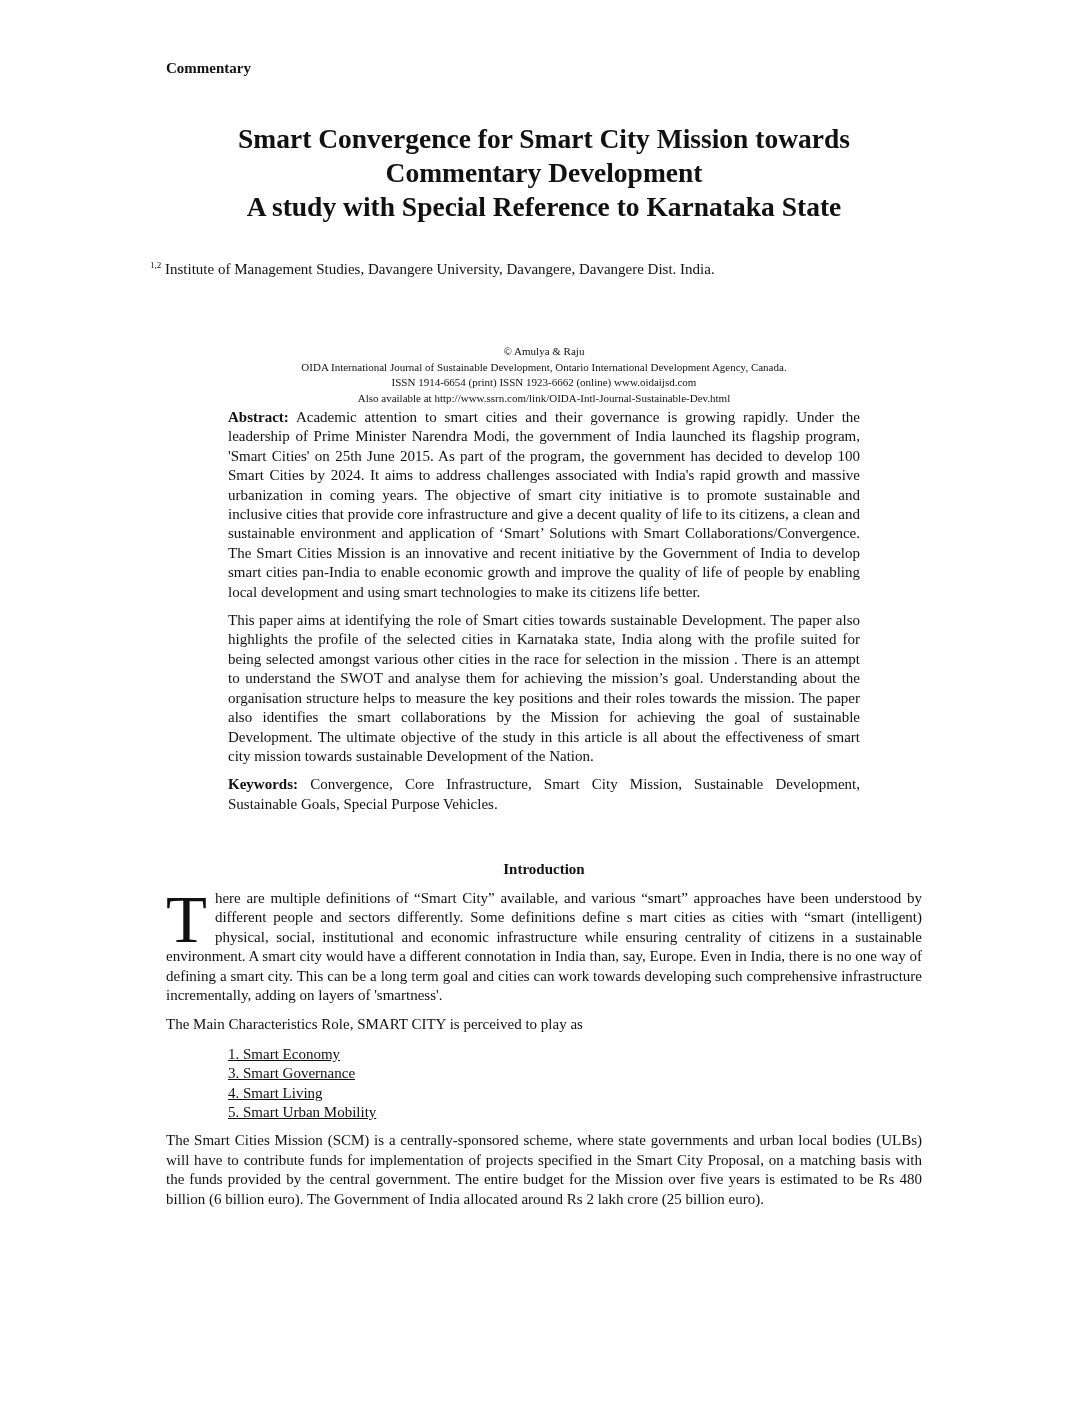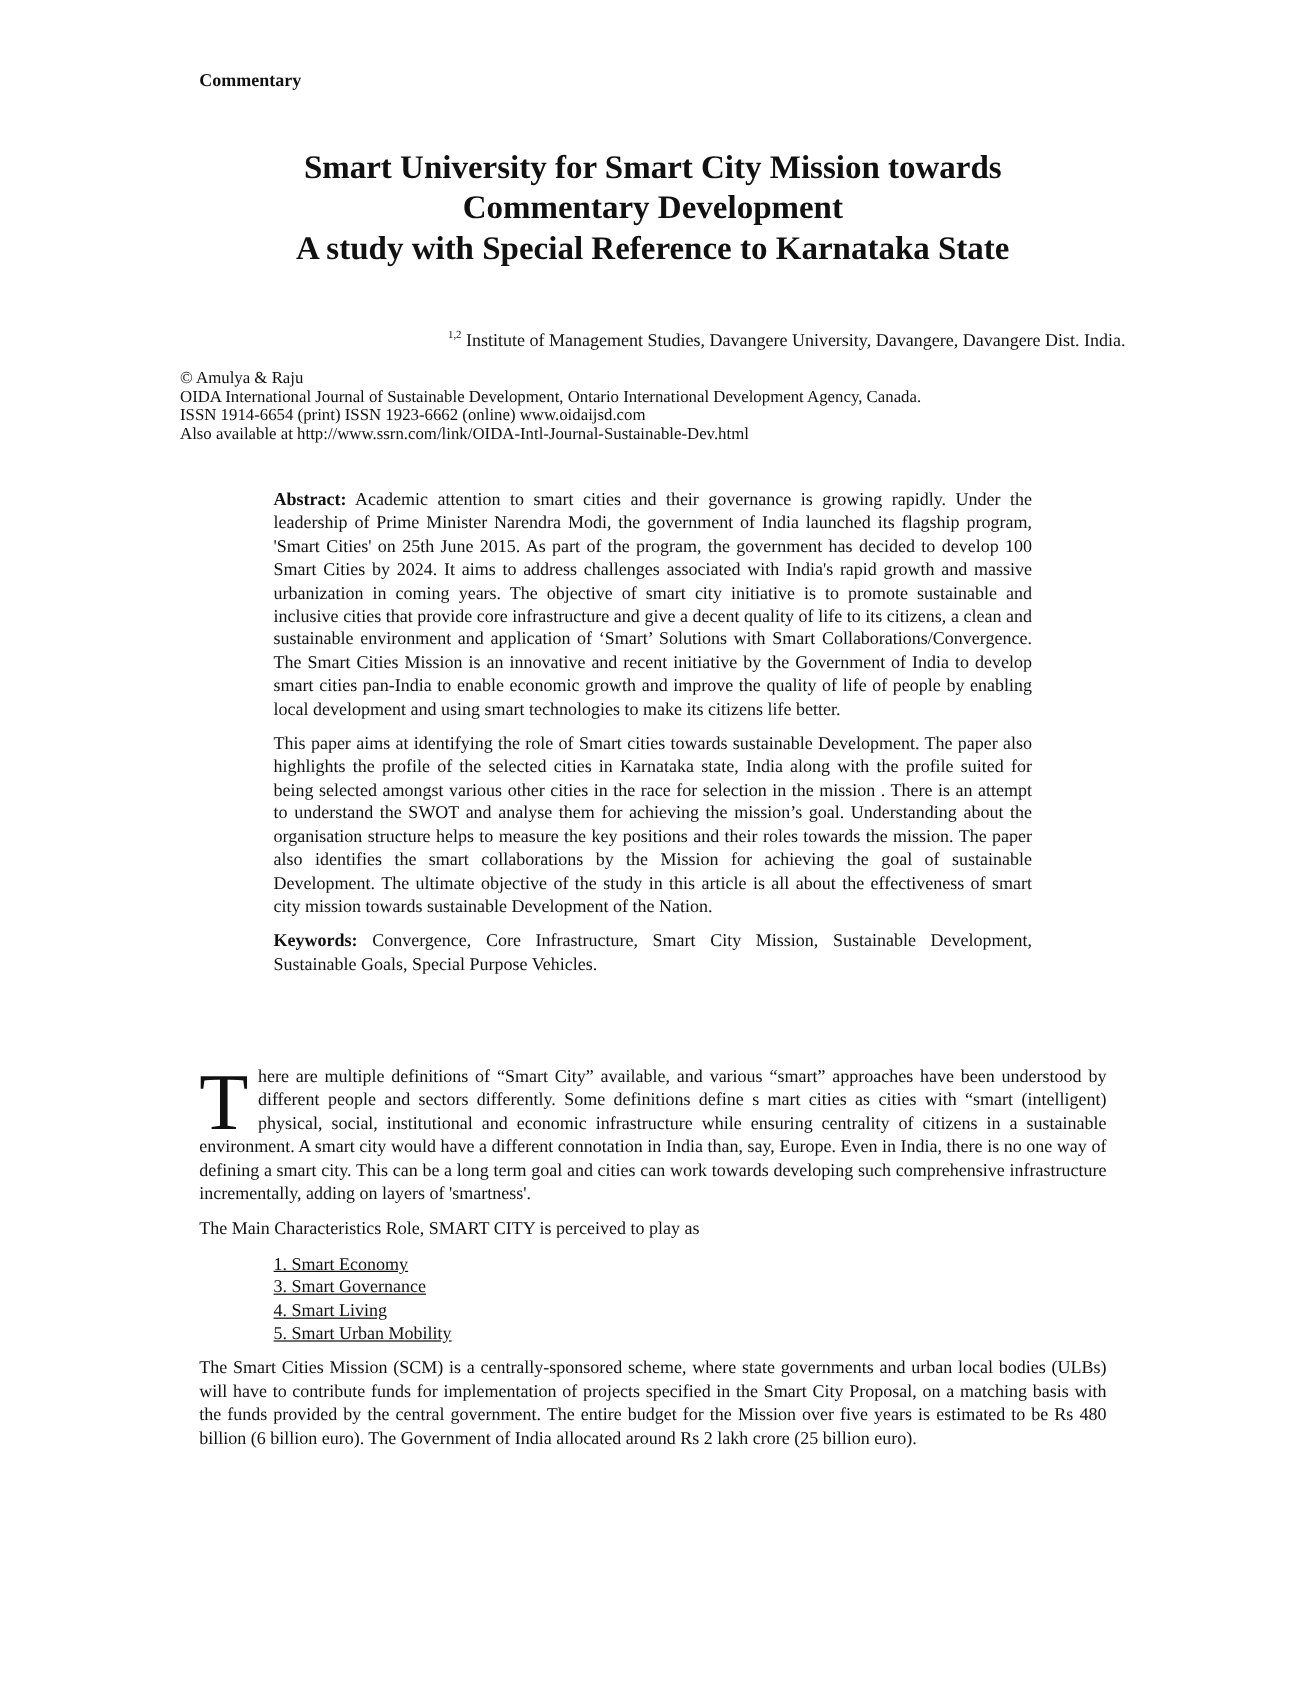--- a/index.html
+++ b/index.html
@@ -2,43 +2,43 @@
 <html><head>
 <meta charset="utf-8">
 <style>
   html, body { margin: 0; padding: 0; background: #ffffff; }
   body { width: 1088px; height: 1408px; position: relative; overflow: hidden; font-family: "Liberation Serif", serif; color: #111; }
   .page { position: absolute; left: 0; top: 0; width: 905px; height: 1408px; }
   .label-commentary { position: absolute; left: 166px; top: 60px; font-size: 15px; font-weight: bold; }
   .title { position: absolute; left: 150px; width: 788px; top: 122px; text-align: center; font-size: 27.5px; font-weight: bold; line-height: 34px; }
   .authors { position: absolute; left: 150px; width: 788px; top: 245px; text-align: center; font-size: 17px; font-weight: bold; }
   .authors sup { font-size: 11px; }
-  .affil { position: absolute; left: 150px; width: 788px; top: 270px; text-align: right; font-size: 15px; line-height: 19px; }
+  .affil { position: absolute; left: 150px; width: 788px; top: 256px; text-align: left; font-size: 15px; line-height: 19px; }
   .affil sup { font-size: 9px; }
   .affil a { color: #1a3cc8; text-decoration: underline; }
-  .meta { position: absolute; left: 150px; width: 788px; top: 308px; text-align: left; font-size: 14px; line-height: 15.5px; }
+  .meta { position: absolute; left: 150px; width: 788px; top: 344px; text-align: center; font-size: 11px; line-height: 15.5px; }
   .abstract { position: absolute; left: 228px; width: 632px; top: 397px; font-size: 15px; line-height: 19.4px; text-align: justify; margin-top: 11px; }
   .abstract p { margin: 0 0 9px 0; }
   .abstract b { font-weight: bold; }
   .intro-head { position: absolute; left: 150px; width: 788px; top: 861px; text-align: center; font-size: 15px; font-weight: bold; }
   .body { position: absolute; left: 166px; width: 756px; top: 889px; font-size: 15px; line-height: 19.4px; text-align: justify; }
   .body p { margin: 0 0 10px 0; }
   .dropcap { float: left; font-size: 67px; line-height: 52px; margin: 4px 8px 0 0; font-weight: normal; }
   .list { margin: 0 0 9px 0; padding-left: 62px; list-style: none; text-decoration: underline; }
   .list li { line-height: 19.4px; }
 </style>
 </head>
 <body>
 
 <div class="page">
 
   <div class="label-commentary">Commentary</div>
 
   <div class="title">
-    <div>Smart University for Smart City Mission towards</div>
+    <div>Smart Convergence for Smart City Mission towards</div>
     <div>Commentary Development</div>
     <div>A study with Special Reference to Karnataka State</div>
   </div>
 
 
   <div class="affil">
     <div><sup>1,2</sup><span> Institute of Management Studies, Davangere University, Davangere, Davangere Dist. India.</span></div>
   </div>
 
   <div class="meta">
@@ -47,20 +47,21 @@
     <div>ISSN 1914-6654 (print) ISSN 1923-6662 (online) www.oidaijsd.com</div>
     <div>Also available at http://www.ssrn.com/link/OIDA-Intl-Journal-Sustainable-Dev.html</div>
   </div>
 
   <div class="abstract">
     <p><b>Abstract:</b><span> Academic attention to smart cities and their governance is growing rapidly. Under the leadership of Prime Minister Narendra Modi, the government of India launched its flagship program, 'Smart Cities' on 25th June 2015. As part of the program, the government has decided to develop 100 Smart Cities by 2024. It aims to address challenges associated with India's rapid growth and massive urbanization in coming years. The objective of smart city initiative is to promote sustainable and inclusive cities that provide core infrastructure and give a decent quality of life to its citizens, a clean and sustainable environment and application of ‘Smart’ Solutions with Smart Collaborations/Convergence. The Smart Cities Mission is an innovative and recent initiative by the Government of India to develop smart cities pan-India to enable economic growth and improve the quality of life of people by enabling local development and using smart technologies to make its citizens life better.</span></p>
     <p>This paper aims at identifying the role of Smart cities towards sustainable Development. The paper also highlights the profile of the selected cities in Karnataka state, India along with the profile suited for being selected amongst various other cities in the race for selection in the mission . There is an attempt to understand the SWOT and analyse them for achieving the mission’s goal. Understanding about the organisation structure helps to measure the key positions and their roles towards the mission. The paper also identifies the smart collaborations by the Mission for achieving the goal of sustainable Development. The ultimate objective of the study in this article is all about the effectiveness of smart city mission towards sustainable Development of the Nation.</p>
     <p><b>Keywords:</b><span> Convergence, Core Infrastructure, Smart City Mission, Sustainable Development, Sustainable Goals, Special Purpose Vehicles.</span></p>
   </div>
 
+  <div class="intro-head">Introduction</div>
 
   <div class="body">
     <p><span class="dropcap">T</span><span>here are multiple definitions of “Smart City” available, and various “smart” approaches have been understood by different people and sectors differently. Some definitions define s mart cities as cities with “smart (intelligent) physical, social, institutional and economic infrastructure while ensuring centrality of citizens in a sustainable environment. A smart city would have a different connotation in India than, say, Europe. Even in India, there is no one way of defining a smart city. This can be a long term goal and cities can work towards developing such comprehensive infrastructure incrementally, adding on layers of 'smartness'.</span></p>
     <p>The Main Characteristics Role, SMART CITY is perceived to play as</p>
     <ul class="list">
       <li>1. Smart Economy</li>
       <li>3. Smart Governance</li>
       <li>4. Smart Living</li>
       <li>5. Smart Urban Mobility</li>
     </ul>

